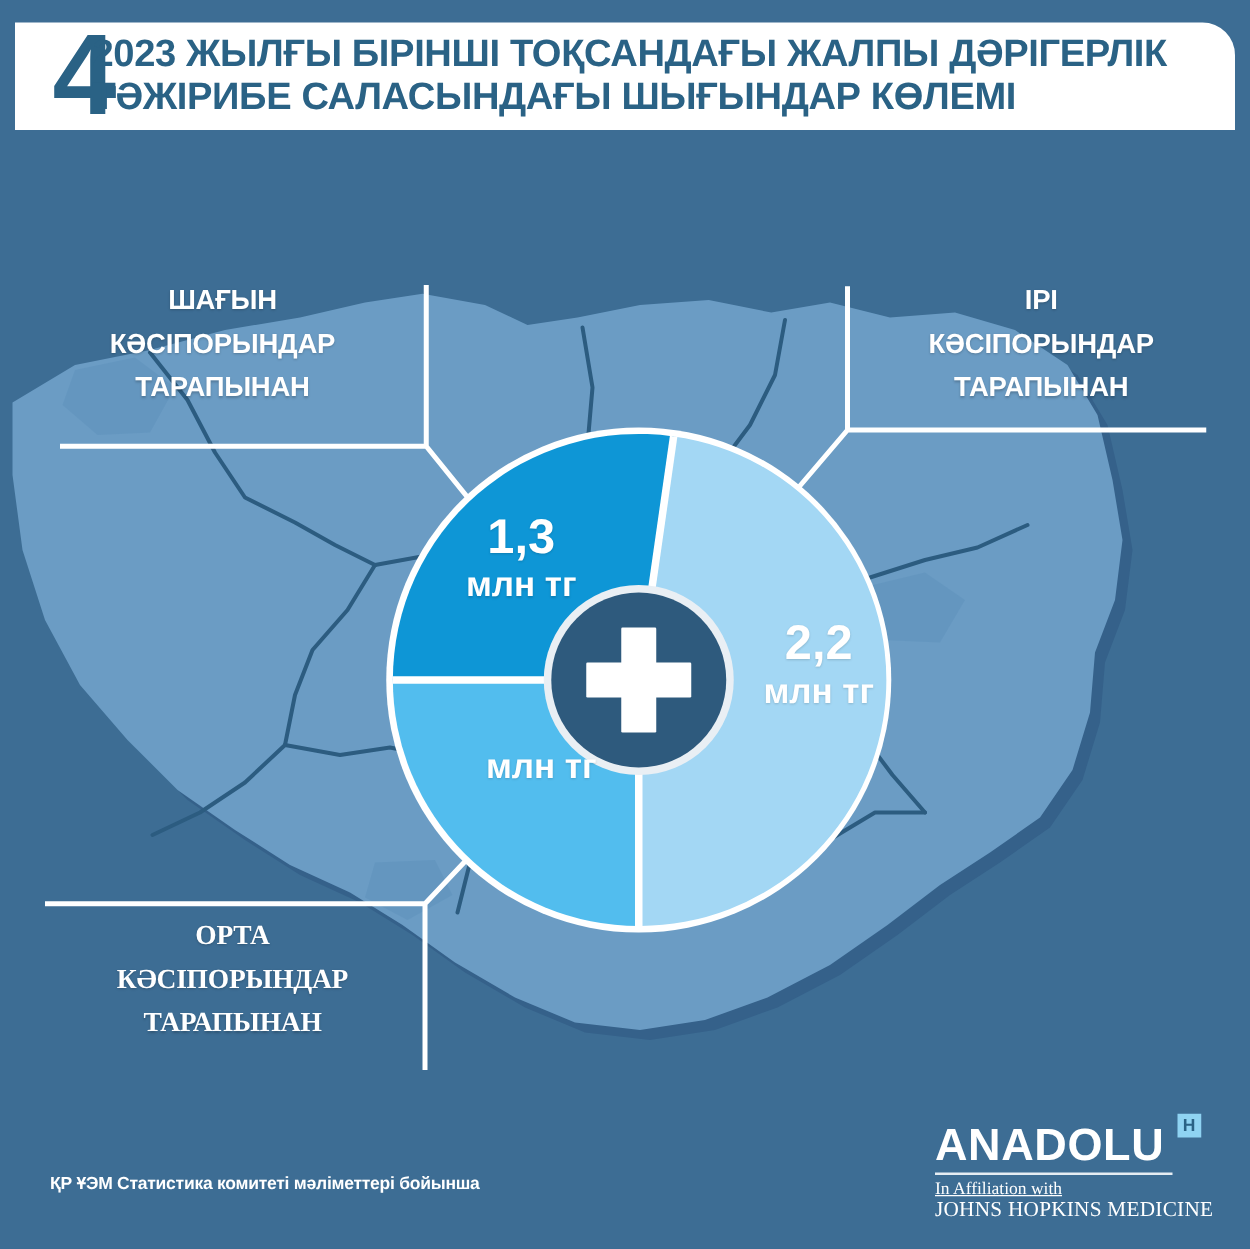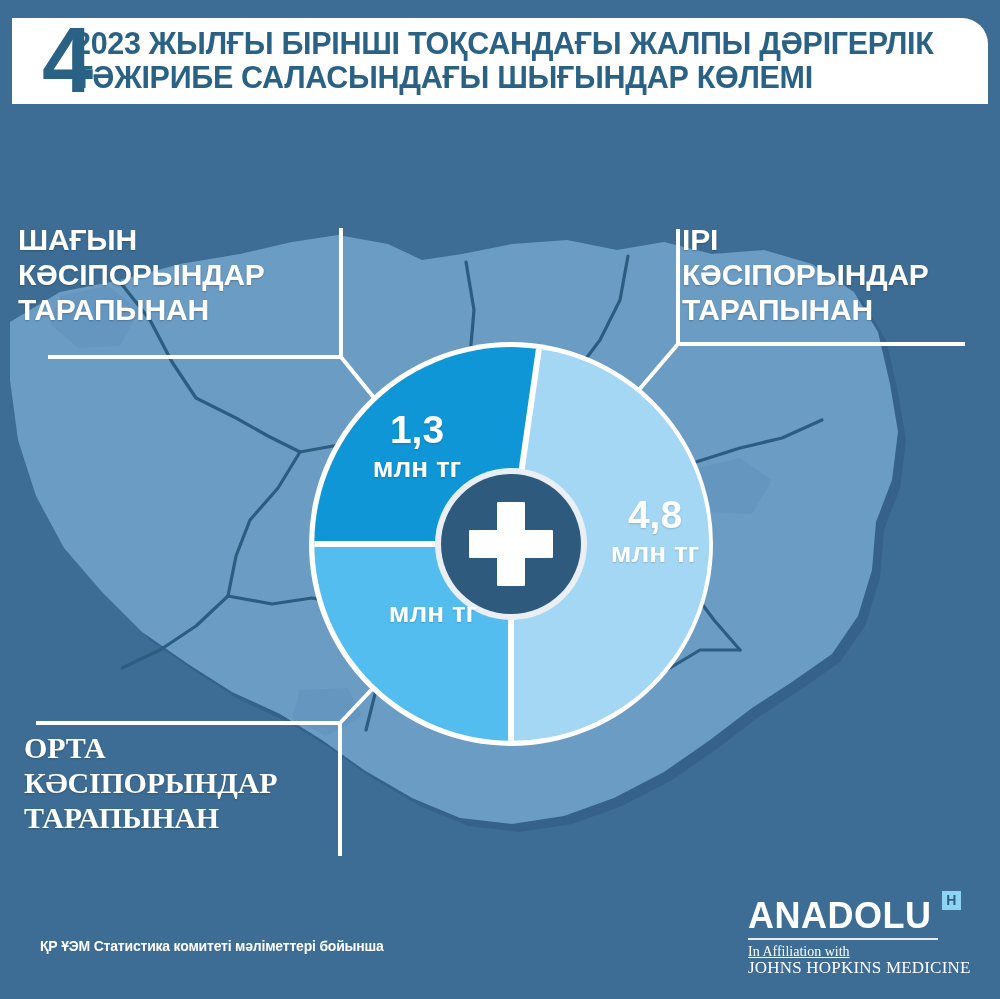--- a/index.html
+++ b/index.html
@@ -56,22 +56,23 @@
     line-height: 34px;
     letter-spacing: -0.3px;
   }
   #title-text .line { display: block; white-space: nowrap; }
 
   
   .callout {
     position: absolute;
     color: #ffffff;
     font-weight: bold;
-    font-size: 30px;
+    font-size: 22px;
     line-height: 35px;
+    text-align: center;
     text-shadow: 0 1px 2px rgba(0,0,0,0.22);
     letter-spacing: -0.2px;
   }
   .callout .line { display: block; white-space: nowrap; }
 
   #callout-small  { left: 18px;  top: 222px; width: 320px; }
   #callout-large  { left: 682px; top: 222px; width: 302px; }
   #callout-medium { left: 24px;  top: 730px; width: 324px; font-family: Liberation Serif, serif; }
 
   
@@ -291,21 +292,21 @@
     </svg>
 
   </div>
 
   <div class="slice-label" id="label-small">
     <span class="big">1,3</span>
     <span class="unit">млн тг</span>
   </div>
 
   <div class="slice-label" id="label-large">
-    <span class="big">4,8</span>
+    <span class="big">2,2</span>
     <span class="unit">млн тг</span>
   </div>
 
   <div class="slice-label" id="label-medium">
     <span class="unit">млн тг</span>
   </div>
 
   <div id="source-note">ҚР ҰЭМ Статистика комитеті мәліметтері бойынша</div>
 
   <div id="logo">

